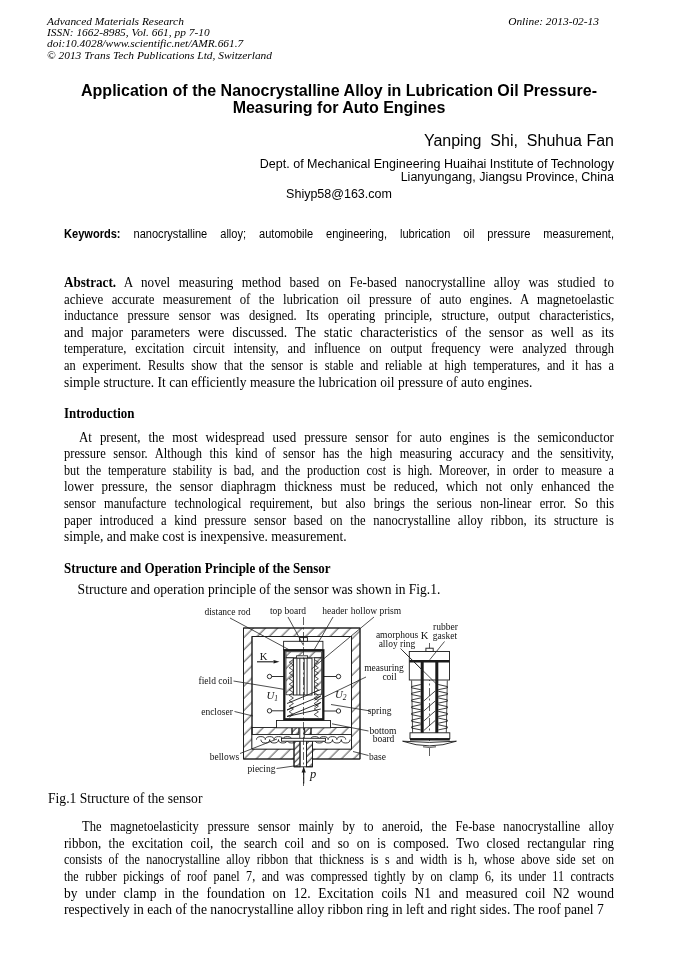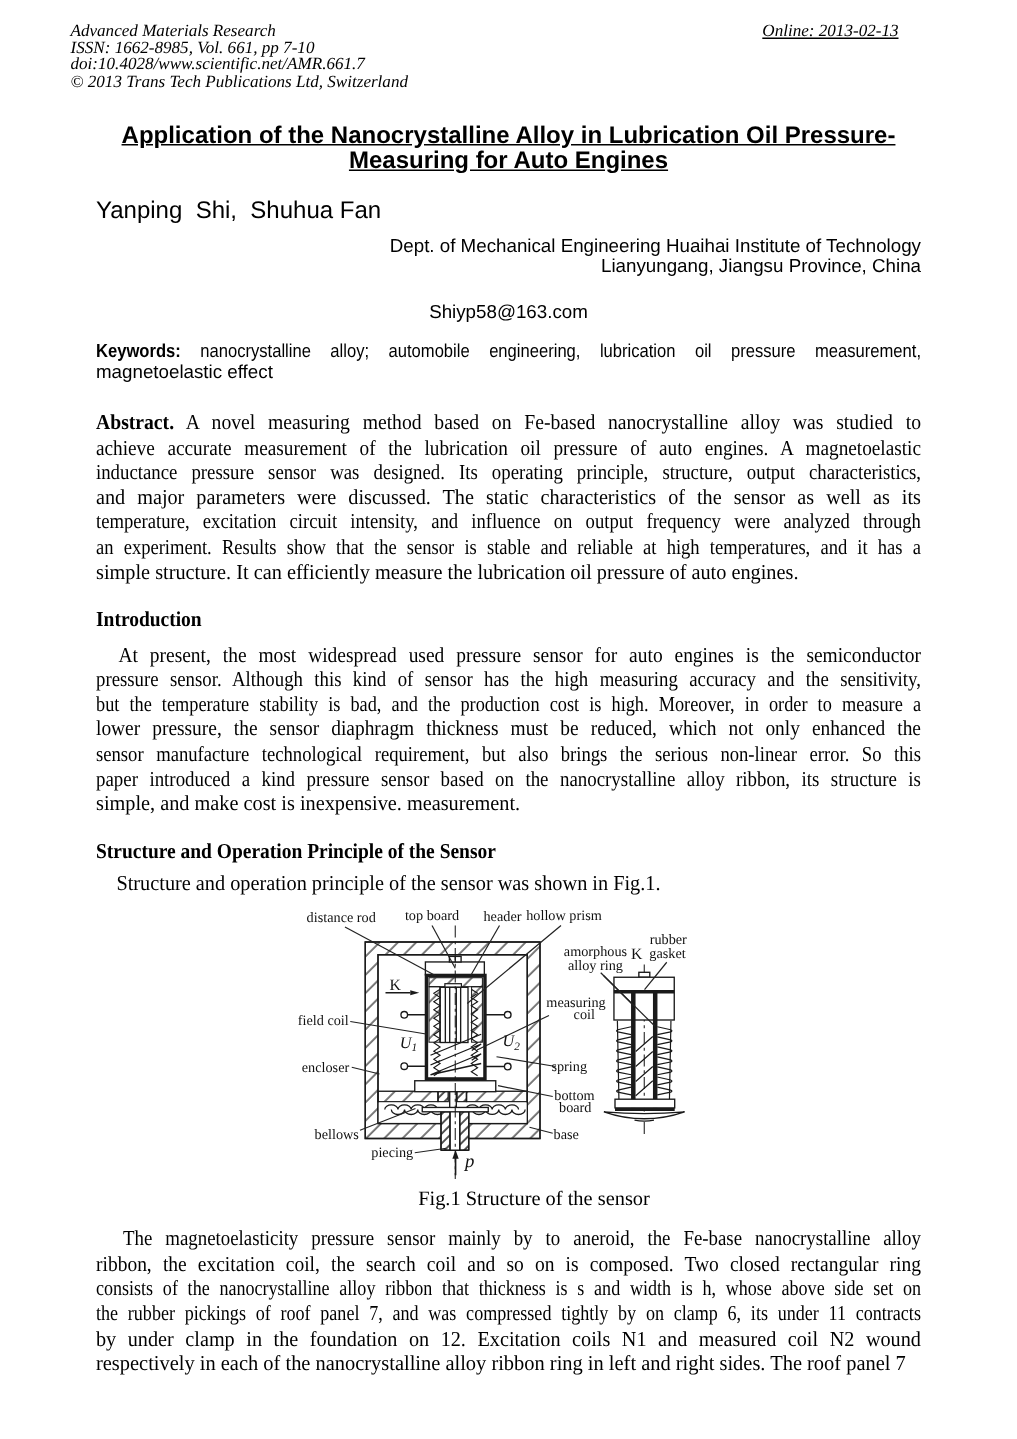--- a/index.html
+++ b/index.html
@@ -1,51 +1,50 @@
 <!DOCTYPE html>
 <html><head><meta charset="utf-8"><style>
 html,body{margin:0;padding:0;}
 body{width:678px;height:959px;background:#fff;color:#000;position:relative;overflow:hidden;
      font-family:"Liberation Serif",serif;}
 .abs{position:absolute;}
 .hdr{left:47px;top:15.7px;width:552px;font:italic 11.4px/11.3px "Liberation Serif",serif;}
-.hdr .on{position:absolute;right:0;top:0;text-decoration:underline;}
+.hdr .on{position:absolute;right:0;top:0;}
 .title{left:64px;top:81.8px;width:550px;text-align:center;
-  font:bold 16px/17.1px "Liberation Sans",sans-serif;text-decoration:underline;}
-.authors{left:64px;top:131.7px;width:550px;text-align:left;
+  font:bold 16px/17.1px "Liberation Sans",sans-serif;}
+.authors{left:64px;top:131.7px;width:550px;text-align:right;
   font:16px/17px "Liberation Sans",sans-serif;}
 .affil{left:64px;top:157.5px;width:550px;text-align:right;
   font:12.5px/13.5px "Liberation Sans",sans-serif;}
-.email{left:64px;top:202px;width:550px;text-align:center;
+.email{left:64px;top:188px;width:550px;text-align:center;
   font:12.5px/13.5px "Liberation Sans",sans-serif;}
 .kw{left:64px;top:228px;width:600px;font:12.5px/13.9px "Liberation Sans",sans-serif;}
 .serifblk{left:64px;width:660px;font:14.2px/16.6px "Liberation Serif",serif;}
 .serifblk div{transform-origin:0 0;}
 .jl{text-align:justify;text-align-last:justify;}
 .ll{text-align:left;transform:scaleX(0.953);}
 .h1{font-weight:bold;transform-origin:0 0;transform:scaleX(0.915);}
-.cap{left:81px;top:790.7px;width:550px;text-align:center;font:13.6px/16.6px "Liberation Serif",serif;}
+.cap{left:48px;top:790.7px;width:550px;text-align:left;font:13.6px/16.6px "Liberation Serif",serif;}
 </style></head>
 <body>
 <div class="abs hdr">Advanced Materials Research<span class="on">Online: 2013-02-13</span><br>
 ISSN: 1662-8985, Vol. 661, pp 7-10<br>
 doi:10.4028/www.scientific.net/AMR.661.7<br>
 © 2013 Trans Tech Publications Ltd, Switzerland</div>
 
 <div class="abs title">Application of the Nanocrystalline Alloy in Lubrication Oil Pressure-<br>Measuring for Auto Engines</div>
 
 <div class="abs authors">Yanping&nbsp; Shi,&nbsp; Shuhua Fan</div>
 
 <div class="abs affil">Dept. of Mechanical Engineering Huaihai Institute of Technology<br>Lianyungang, Jiangsu Province, China</div>
 
 <div class="abs email">Shiyp58@163.com</div>
 
 <div class="abs kw">
 <div class="jl" style="width:621.7px;transform:scaleX(0.8847);transform-origin:0 0;"><b>Keywords:</b> nanocrystalline alloy; automobile engineering, lubrication oil pressure measurement,</div>
-<div class="ll" style="transform:scaleX(1);">magnetoelastic effect</div>
 </div>
 
 <div class="abs serifblk" style="top:274.0px;">
 <div class="jl" style="width:595.5px;transform:scaleX(0.9236);"><b>Abstract.</b> A novel measuring method based on Fe-based nanocrystalline alloy was studied to</div>
 <div class="jl" style="width:607.8px;transform:scaleX(0.9049);">achieve accurate measurement of the lubrication oil pressure of auto engines. A magnetoelastic</div>
 <div class="jl" style="width:623.4px;transform:scaleX(0.8823);">inductance pressure sensor was designed. Its operating principle, structure, output characteristics,</div>
 <div class="jl" style="width:578.9px;transform:scaleX(0.95);">and major parameters were discussed. The static characteristics of the sensor as well as its</div>
 <div class="jl" style="width:628.1px;transform:scaleX(0.8756);">temperature, excitation circuit intensity, and influence on output frequency were analyzed through</div>
 <div class="jl" style="width:631px;transform:scaleX(0.8716);">an experiment. Results show that the sensor is stable and reliable at high temperatures, and it has a</div>
 <div class="ll">simple structure. It can efficiently measure the lubrication oil pressure of auto engines.</div>

